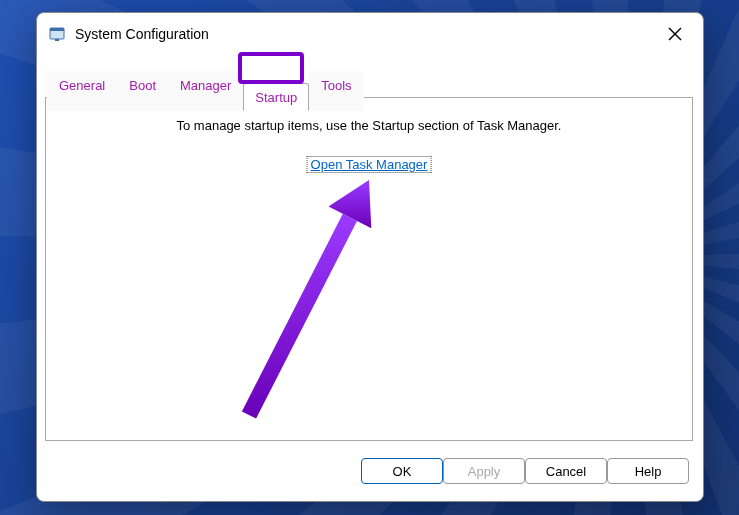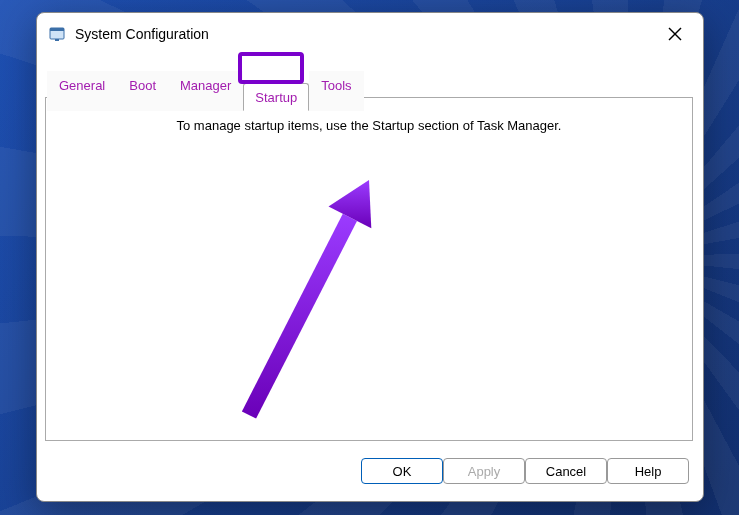--- a/index.html
+++ b/index.html
@@ -160,20 +160,21 @@
     <div class="tab">General</div>
     <div class="tab">Boot</div>
     <div class="tab">Manager</div>
     <div class="tab active" id="tab-startup">Startup</div>
     <div class="tab">Tools</div>
     <div class="tab-highlight" id="highlight-box" style="left: 200.859px; top: -5px; width: 65.9219px; height: 32px;"></div>
   </div>
 
   <div class="panel">
     <div class="instruction">To manage startup items, use the Startup section of Task Manager.</div>
+    <a class="link" id="tm-link">Open Task Manager</a>
 
     <svg class="arrow-svg" id="arrow-svg" width="668" height="380">
       <defs>
         <linearGradient id="arrGrad" x1="0" y1="1" x2="0" y2="0">
           <stop offset="0%" stop-color="#6a00b8"></stop>
           <stop offset="100%" stop-color="#9b3bff"></stop>
         </linearGradient>
       </defs>
 
       <polygon id="arrow-shaft" fill="url(#arrGrad)" points="210.1,320.6 311.0,123.0 296.8,115.8 195.9,313.4"></polygon>

